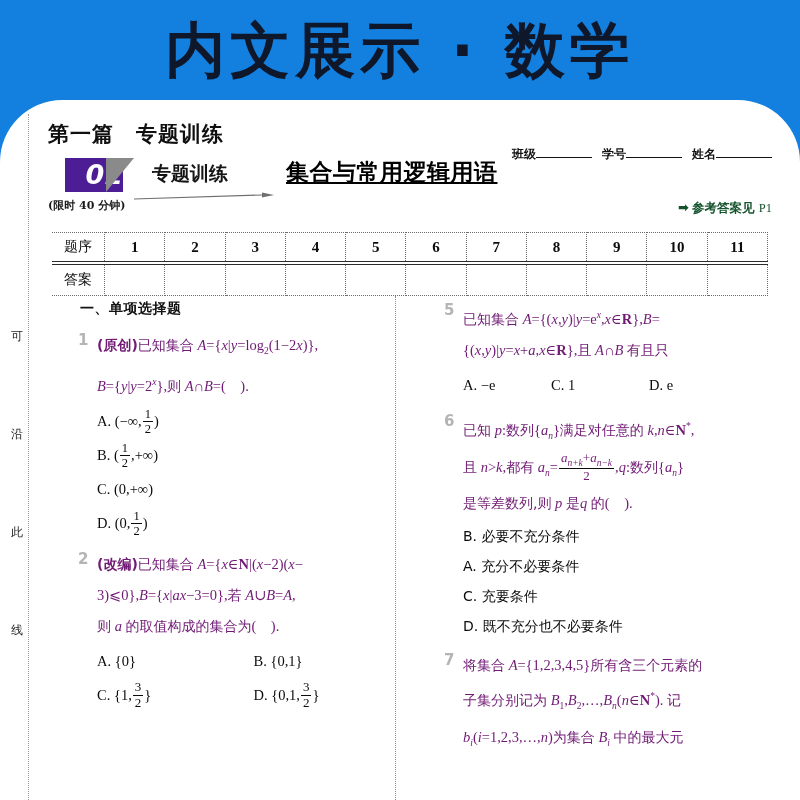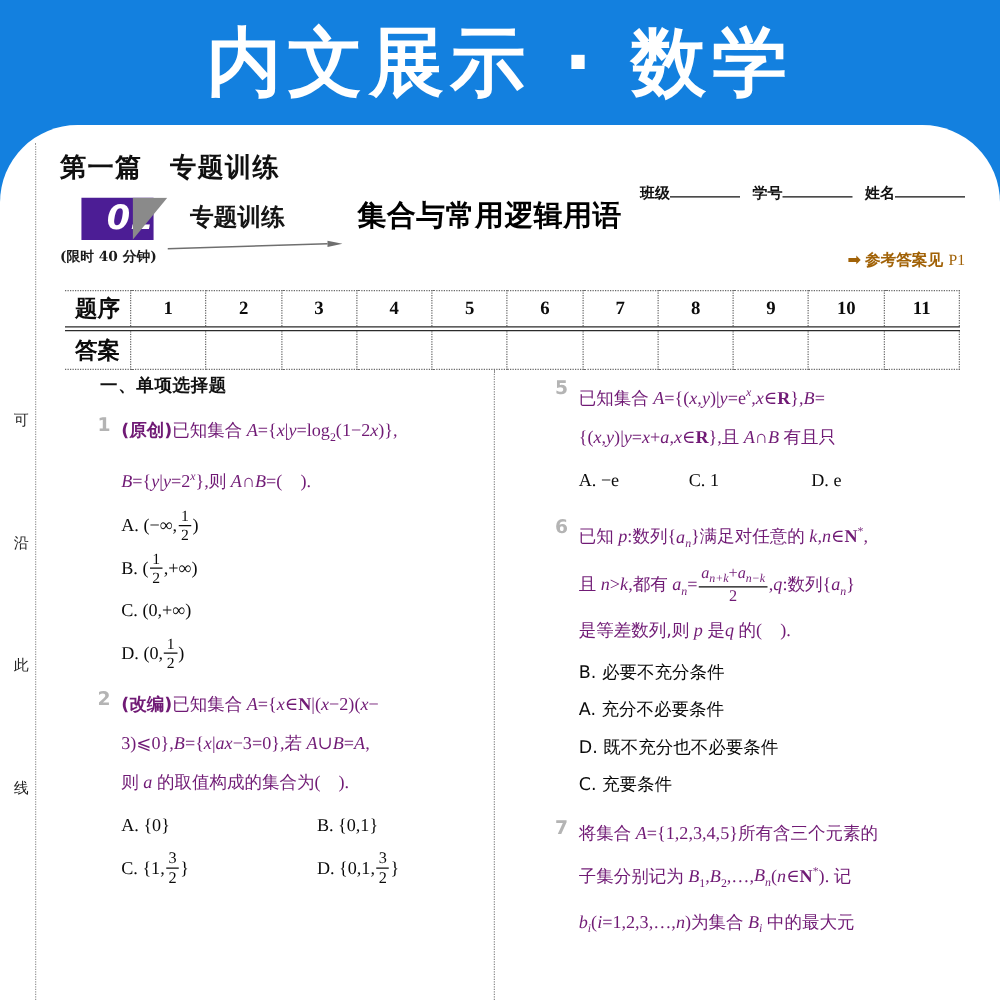--- a/index.html
+++ b/index.html
@@ -26,21 +26,21 @@
   .banner {
     position: absolute;
     left: 0; top: 0;
     width: 800px;
     height: 104px;
     display: flex;
     align-items: center;
     justify-content: center;
   }
   .banner-title {
-    color: #ffffff;
+    color: #0f172a;
     font-family: "DejaVu Sans", "Liberation Sans", sans-serif;
     font-weight: bold;
     font-size: 60px;
     letter-spacing: 5px;
     line-height: 1;
     white-space: nowrap;
     transform: translateY(-2px);
   }
 
   
@@ -145,20 +145,21 @@
   .chapter-title {
     position: absolute;
     left: 238px;
     top: -1px;
     font-family: "DejaVu Sans", "Liberation Sans", sans-serif;
     font-weight: bold;
     font-size: 23px;
     color: #000000;
     letter-spacing: 0.5px;
     white-space: nowrap;
+    text-decoration: underline;
   }
   .limit {
     position: absolute;
     left: 0;
     top: 40px;
     font-family: "DejaVu Serif", "Liberation Serif", serif;
     font-weight: bold;
     font-size: 11px;
     color: #1a1a1a;
     white-space: nowrap;
@@ -178,21 +179,21 @@
   .namefields u { text-decoration: none; border-bottom: 1px solid #111; display:inline-block; width: 56px; }
   .namefields .sp { display: inline-block; width: 10px; }
 
   .answer-ref {
     position: absolute;
     right: 18px;
     top: 80px;
     font-family: "DejaVu Sans", "Liberation Sans", sans-serif;
     font-weight: bold;
     font-size: 12.5px;
-    color: #a16207;
+    color: #14532d;
     white-space: nowrap;
   }
   .answer-ref .pg {
     font-family: "Liberation Serif", "DejaVu Serif", serif;
     font-weight: normal;
   }
   .arrow-glyph { font-size: 13px; margin-right: 3px; }
 
   
   .ansbox {
@@ -214,22 +215,22 @@
     font-weight: bold;
     font-size: 15px;
     color: #0c0c0c;
     height: 28px;
     padding: 0;
   }
   table.anstab tr.r1 td { border-top: 1px dotted #6a6a6a; }
   table.anstab tr.r2 td { height: 30px; border-bottom: 1px dotted #6a6a6a; }
   table.anstab td.lbl {
     font-family: "DejaVu Sans", "Liberation Sans", sans-serif;
-    font-weight: bold;
-    font-size: 18px;
+    font-weight: normal;
+    font-size: 14px;
     border-left: none;
   }
   .dblrule {
     height: 4px;
     border-top: 1px solid #2b2b2b;
     border-bottom: 1px solid #2b2b2b;
     width: 716px;
     box-sizing: border-box;
   }
 
@@ -474,22 +475,22 @@
           </div>
           <div class="qline">
             <span class="cn">且</span> <i class="v">n</i>&gt;<i class="v">k</i>,<span class="cn">都有</span> <i class="v">a<sub>n</sub></i>=<span class="frac fbig"><span class="nu"><i class="v">a<sub>n+k</sub></i>+<i class="v">a<sub>n−k</sub></i></span><span class="de">2</span></span>,<i class="v">q</i>:<span class="cn">数列</span>{<i class="v">a<sub>n</sub></i>}
           </div>
           <div class="qline">
             <span class="cn">是等差数列,则</span> <i class="v">p</i> <span class="cn">是</span><i class="v">q</i> <span class="cn">的</span>(&nbsp;&nbsp;&nbsp;&nbsp;).
           </div>
           <div class="opts">
             <div class="opt cjk">B. 必要不充分条件</div>
             <div class="opt cjk">A. 充分不必要条件</div>
+            <div class="opt cjk">C. 充要条件</div>
             <div class="opt cjk">D. 既不充分也不必要条件</div>
-            <div class="opt cjk">C. 充要条件</div>
           </div>
         </div>
 
         <div class="q">
           <div class="qnum">7</div>
           <div class="qline">
             <span class="cn">将集合</span> <i class="v">A</i>={1,2,3,4,5}<span class="cn">所有含三个元素的</span>
           </div>
           <div class="qline">
             <span class="cn">子集分别记为</span> <i class="v">B</i><sub>1</sub>,<i class="v">B</i><sub>2</sub>,…,<i class="v">B<sub>n</sub></i>(<i class="v">n</i>∈<b>N</b><sup>*</sup>). <span class="cn">记</span>

